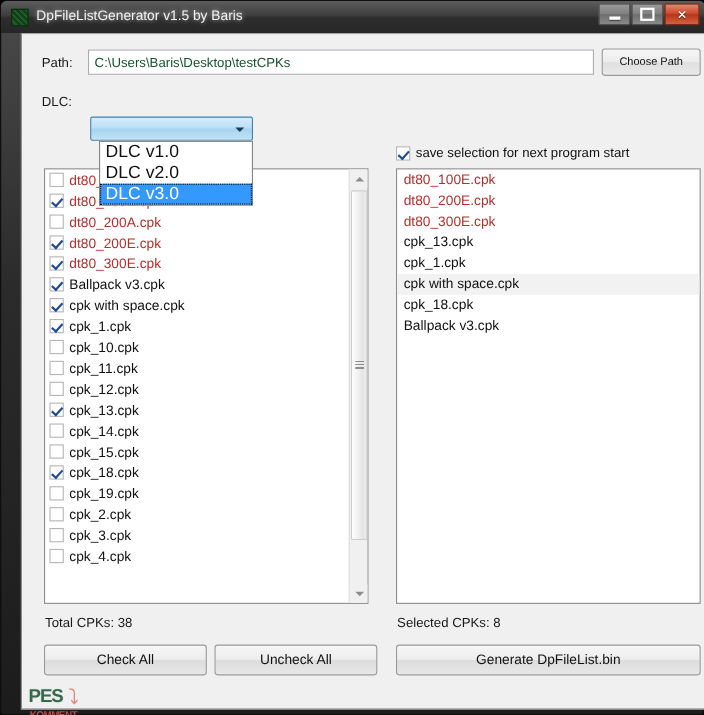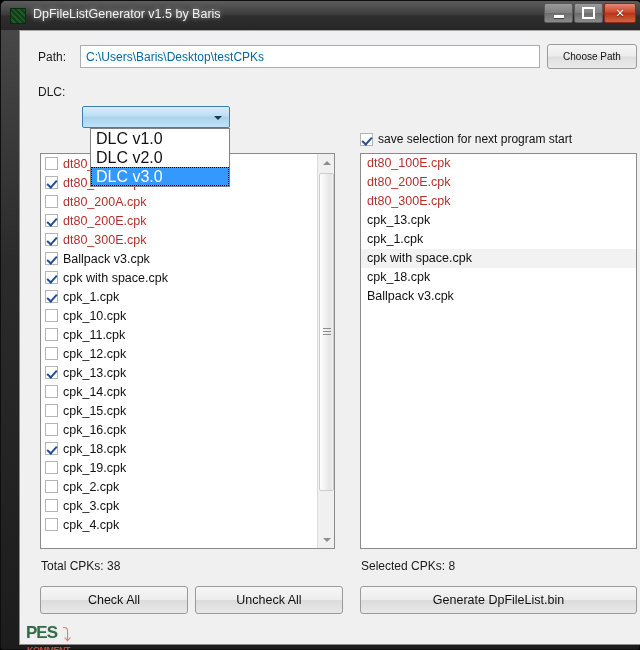--- a/index.html
+++ b/index.html
@@ -87,21 +87,21 @@
 
   
   #path-label { left: 18px; top: 19px; }
   #path-input {
     position: absolute; left: 60px; top: 14px;
     width: 460px; height: 23px;
     background: #fff;
     border: 1px solid #abadb3;
     font-family: "Liberation Sans", sans-serif;
     font-size: 12px;
-    color: #0369a1;
+    color: #14532d;
     padding: 0 5px;
     line-height: 21px;
     outline: none;
   }
   #choose-path-btn {
     position: absolute; left: 527px; top: 13px;
     width: 90px; height: 25px;
     font-family: "Liberation Sans", sans-serif;
     font-size: 10px;
     color: #111;
@@ -398,24 +398,20 @@
             <span class="cb checked"></span>
             <span class="name">cpk_13.cpk</span>
           </div>
           <div class="fitem">
             <span class="cb"></span>
             <span class="name">cpk_14.cpk</span>
           </div>
           <div class="fitem">
             <span class="cb"></span>
             <span class="name">cpk_15.cpk</span>
-          </div>
-          <div class="fitem">
-            <span class="cb"></span>
-            <span class="name">cpk_16.cpk</span>
           </div>
           <div class="fitem">
             <span class="cb checked"></span>
             <span class="name">cpk_18.cpk</span>
           </div>
           <div class="fitem">
             <span class="cb"></span>
             <span class="name">cpk_19.cpk</span>
           </div>
           <div class="fitem">

